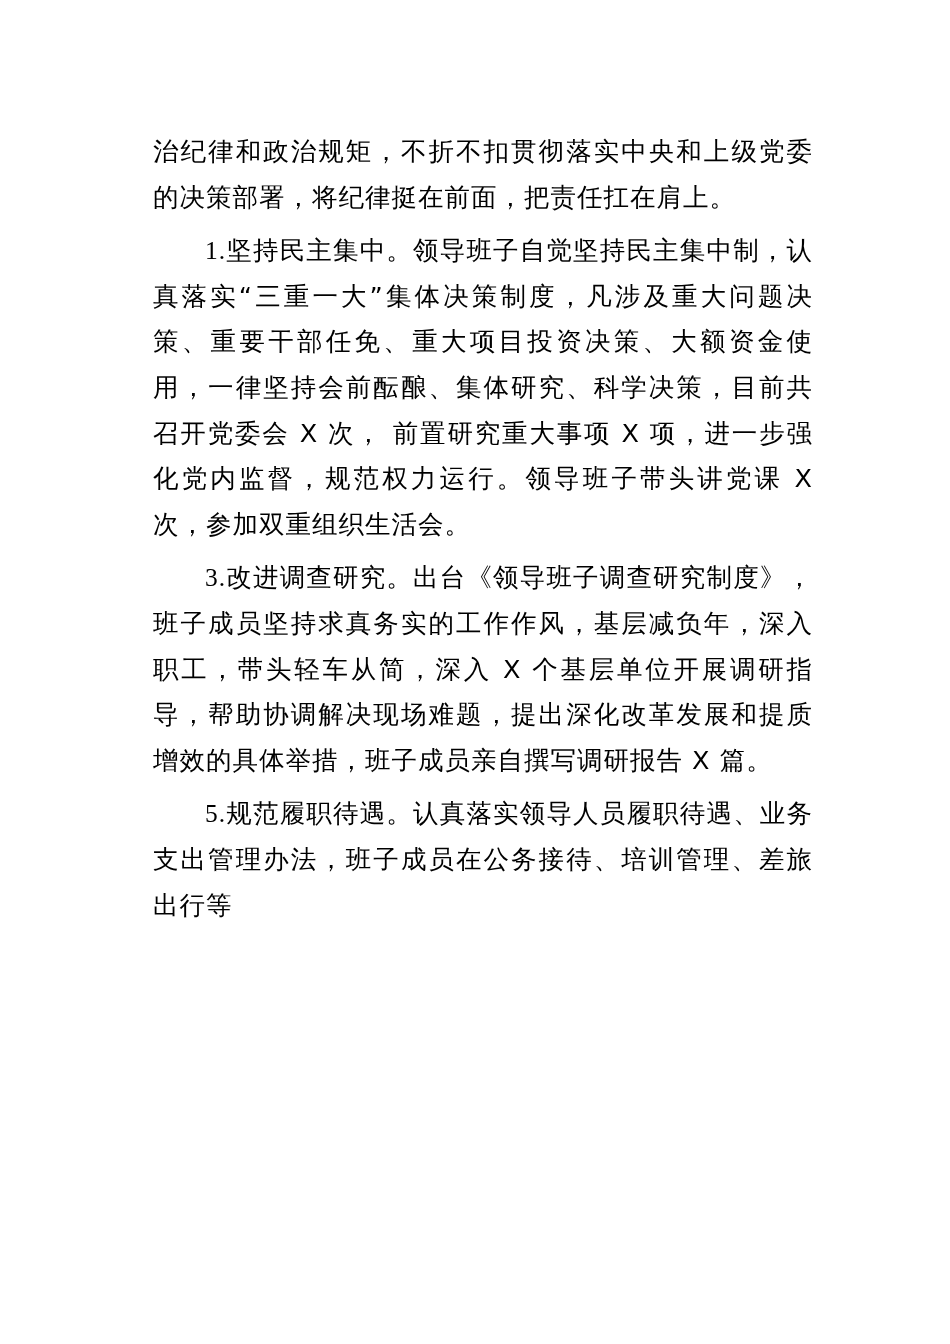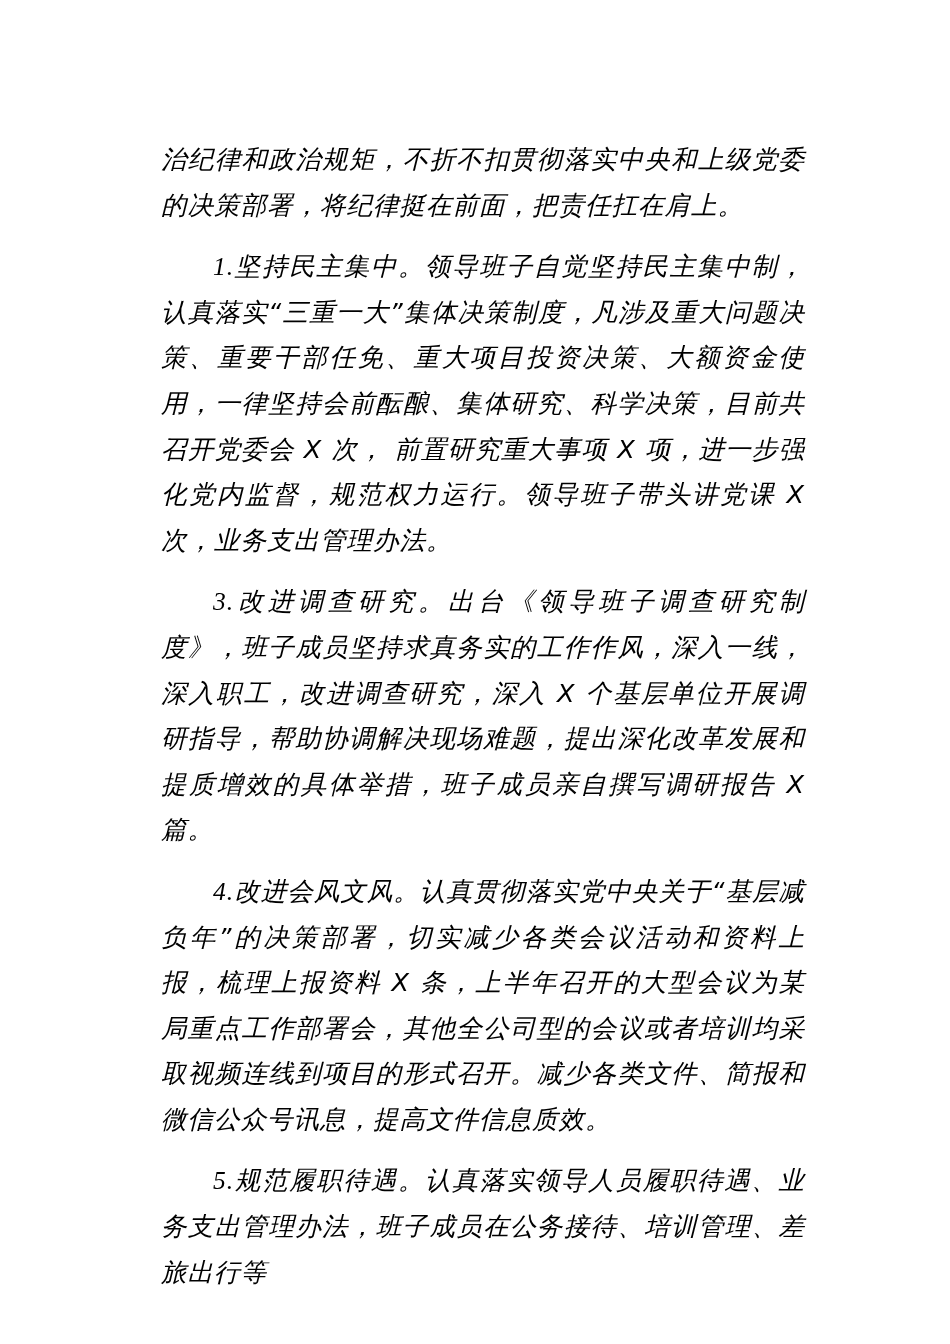--- a/index.html
+++ b/index.html
@@ -18,50 +18,46 @@
       left: 145px;
       top: 121px;
       width: 676px;
       color: #000000;
       font-family: "DejaVu Sans", "Liberation Sans", sans-serif;
       font-size: 25.5px;
       line-height: 45.6px;
       letter-spacing: 1.0px;
     }
     .para {
-      margin: 16px;
+      margin: 8px;
       padding: 0;
       text-align: justify;
       text-align-last: left;
-      font-style: italic;
     }
     .para.indent {
       text-indent: 52px;
     }
     .num {
       font-family: "Liberation Serif", "DejaVu Serif", serif;
     }
   </style>
 </head>
 <body>
 
 <div class="page">
   <p class="para">
     <span>治纪律和政治规矩，不折不扣贯彻落实中央和上级党委的决策部署，将纪律挺在前面，把责任扛在肩上。</span>
   </p>
 
   <p class="para indent">
-    <span class="num">1.</span><span>坚持民主集中。领导班子自觉坚持民主集中制，认真落实“三重一大”集体决策制度，凡涉及重大问题决策、重要干部任免、重大项目投资决策、大额资金使用，一律坚持会前酝酿、集体研究、科学决策，目前共召开党委会 X 次， 前置研究重大事项 X 项，进一步强化党内监督，规范权力运行。领导班子带头讲党课 X 次，业务支出管理办法。</span>
+    <span class="num">1.</span><span>坚持民主集中。领导班子自觉坚持民主集中制，认真落实“三重一大”集体决策制度，凡涉及重大问题决策、重要干部任免、重大项目投资决策、大额资金使用，一律坚持会前酝酿、集体研究、科学决策，目前共召开党委会 X 次， 前置研究重大事项 X 项，进一步强化党内监督，规范权力运行。领导班子带头讲党课 X 次，参加双重组织生活会。</span>
   </p>
 
 
   <p class="para indent">
-    <span class="num">3.</span><span>改进调查研究。出台《领导班子调查研究制度》，班子成员坚持求真务实的工作作风，深入一线，深入职工，改进调查研究，深入 X 个基层单位开展调研指导，帮助协调解决现场难题，提出深化改革发展和提质增效的具体举措，班子成员亲自撰写调研报告 X 篇。</span>
+    <span class="num">3.</span><span>改进调查研究。出台《领导班子调查研究制度》，班子成员坚持求真务实的工作作风，基层减负年，深入职工，带头轻车从简，深入 X 个基层单位开展调研指导，帮助协调解决现场难题，提出深化改革发展和提质增效的具体举措，班子成员亲自撰写调研报告 X 篇。</span>
   </p>
 
-  <p class="para indent">
-    <span class="num">4.</span><span>改进会风文风。认真贯彻落实党中央关于“基层减负年”的决策部署，切实减少各类会议活动和资料上报，梳理上报资料 X 条，上半年召开的大型会议为某局重点工作部署会，其他全公司型的会议或者培训均采取视频连线到项目的形式召开。减少各类文件、简报和微信公众号讯息，提高文件信息质效。</span>
-  </p>
 
   <p class="para indent">
     <span class="num">5.</span><span>规范履职待遇。认真落实领导人员履职待遇、业务支出管理办法，班子成员在公务接待、培训管理、差旅出行等</span>
   </p>
 </div>
 
 </body></html>

